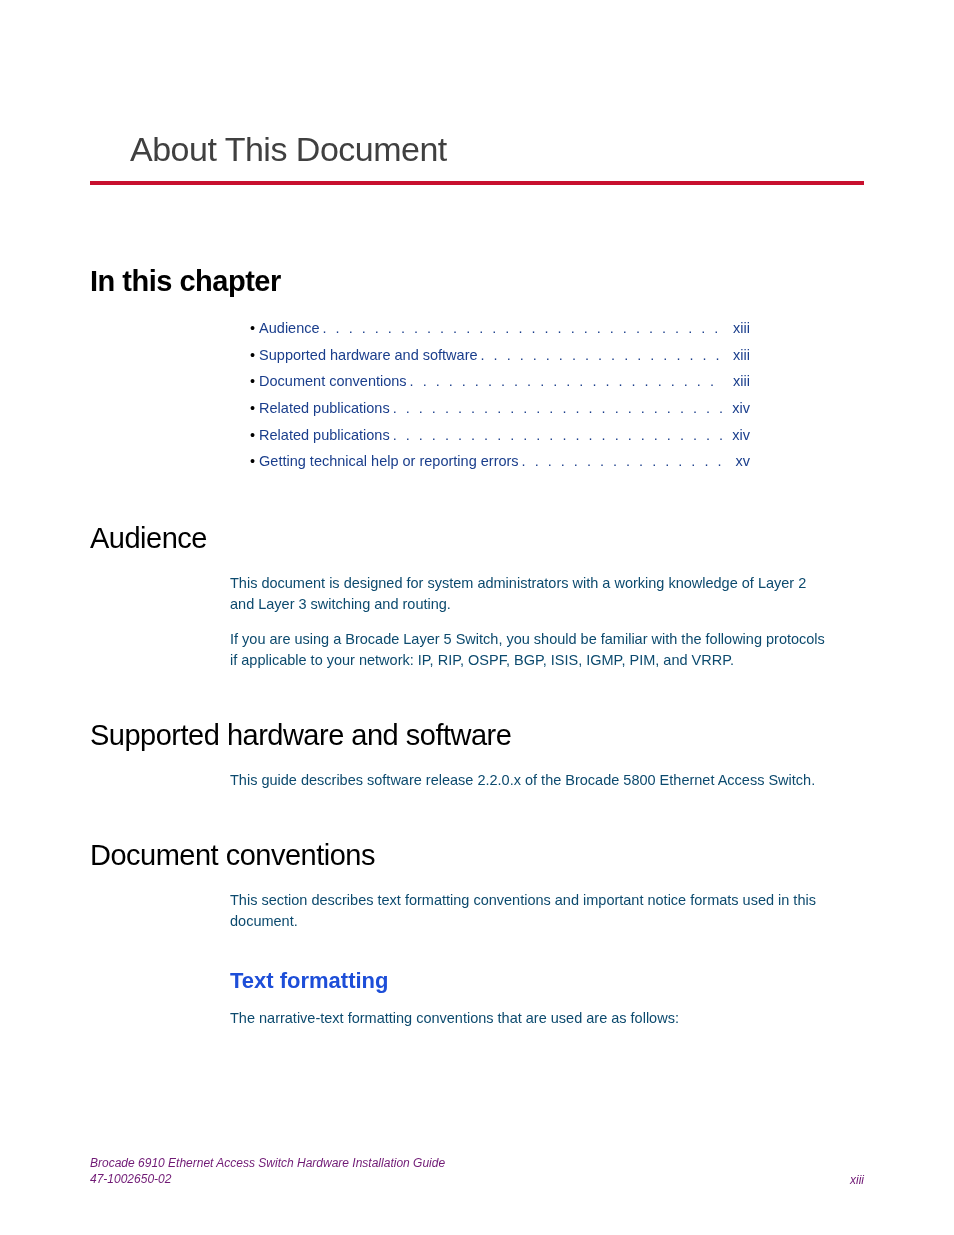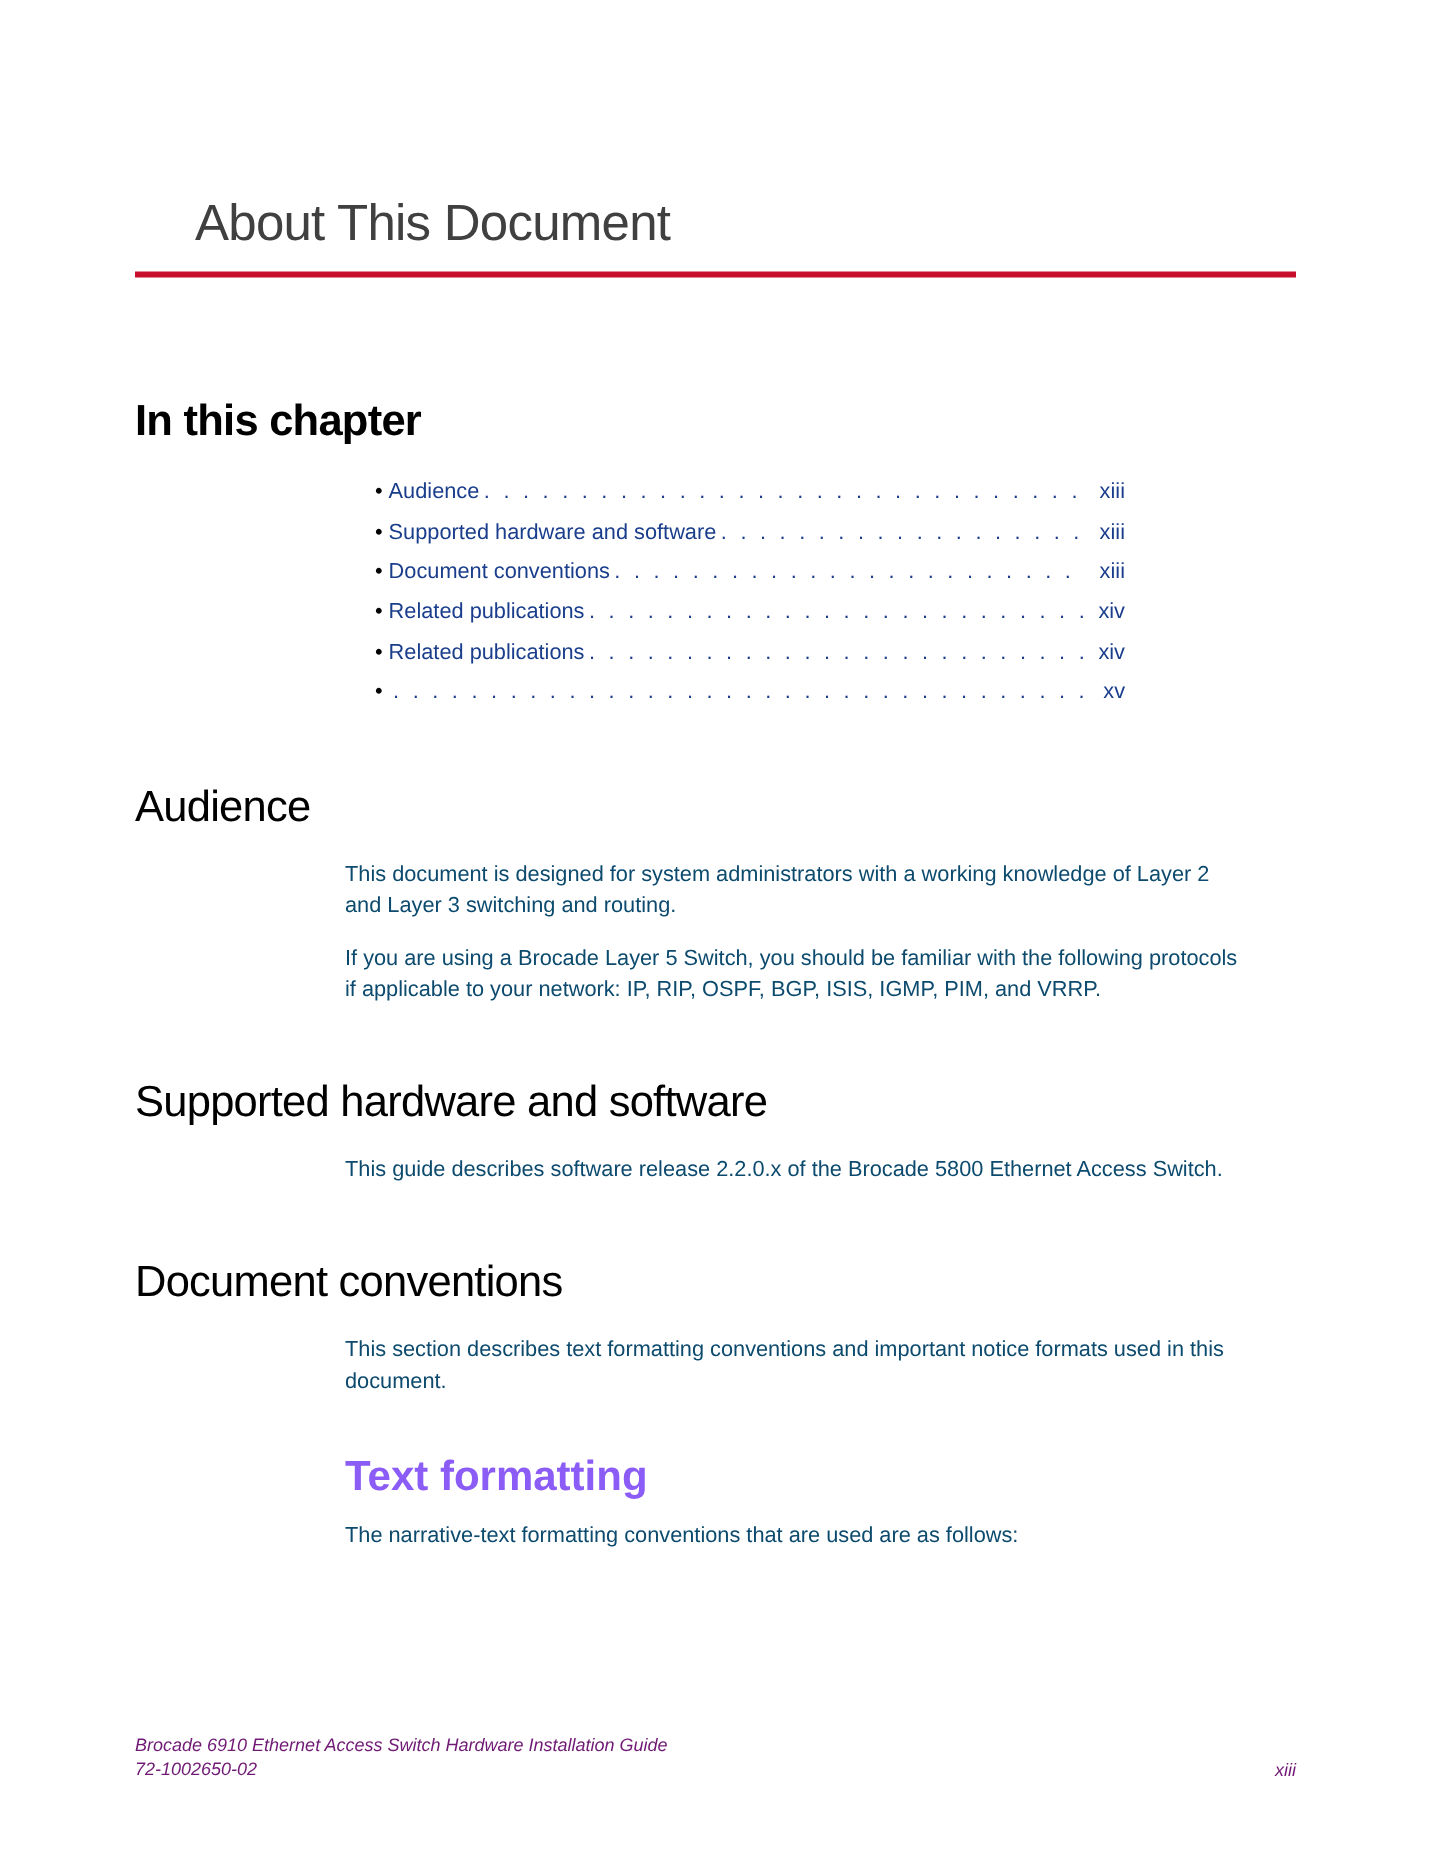--- a/index.html
+++ b/index.html
@@ -40,23 +40,23 @@
       margin-top: 48px;
       margin-bottom: 18px;
     }
     .section-heading.first {
       margin-top: 0;
       font-weight: bold;
     }
     .sub-heading {
       font-family: "Arial Narrow", Arial, sans-serif;
       font-stretch: condensed;
-      font-size: 28px;
+      font-size: 22px;
       font-weight: bold;
-      color: #8b5cf6;
+      color: #1d4ed8;
       margin-top: 36px;
       margin-bottom: 14px;
       margin-left: 140px;
     }
     .toc {
       margin-left: 160px;
       font-size: 14.5px;
       line-height: 1.7;
       color: #000;
     }
@@ -150,20 +150,21 @@
       <span class="toc-page">xiv</span>
     </div>
     <div class="toc-row">
       <span class="toc-bullet">•</span>
       <span class="toc-link">Related publications</span>
       <span class="toc-dots">. . . . . . . . . . . . . . . . . . . . . . . . . . . . . . . . . . . . . . . . . . . . . . . . . . . . . . .</span>
       <span class="toc-page">xiv</span>
     </div>
     <div class="toc-row">
       <span class="toc-bullet">•</span>
+      <span class="toc-link">Getting technical help or reporting errors</span>
       <span class="toc-dots">. . . . . . . . . . . . . . . . . . . . . . . . . . . . . . . . . . . . . . . . . . . . . . . . . . . . . . .</span>
       <span class="toc-page">xv</span>
     </div>
   </div>
 </div>
 
 <h2 class="section-heading">Audience</h2>
 <p class="body-text">This document is designed for system administrators with a working knowledge of Layer 2 and Layer 3 switching and routing.</p>
 <p class="body-text">If you are using a Brocade Layer 5 Switch, you should be familiar with the following protocols if applicable to your network: IP, RIP, OSPF, BGP, ISIS, IGMP, PIM, and VRRP.</p>
 
@@ -172,16 +173,16 @@
 
 <h2 class="section-heading">Document conventions</h2>
 <p class="body-text">This section describes text formatting conventions and important notice formats used in this document.</p>
 
 <h3 class="sub-heading">Text formatting</h3>
 <p class="body-text">The narrative-text formatting conventions that are used are as follows:</p>
 
 <div class="footer">
   <div class="footer-left">
     <div>Brocade 6910 Ethernet Access Switch Hardware Installation Guide</div>
-    <div>72-1002650-02</div>
+    <div>47-1002650-02</div>
   </div>
   <div class="footer-page">xiii</div>
 </div>
 
 </body></html>

